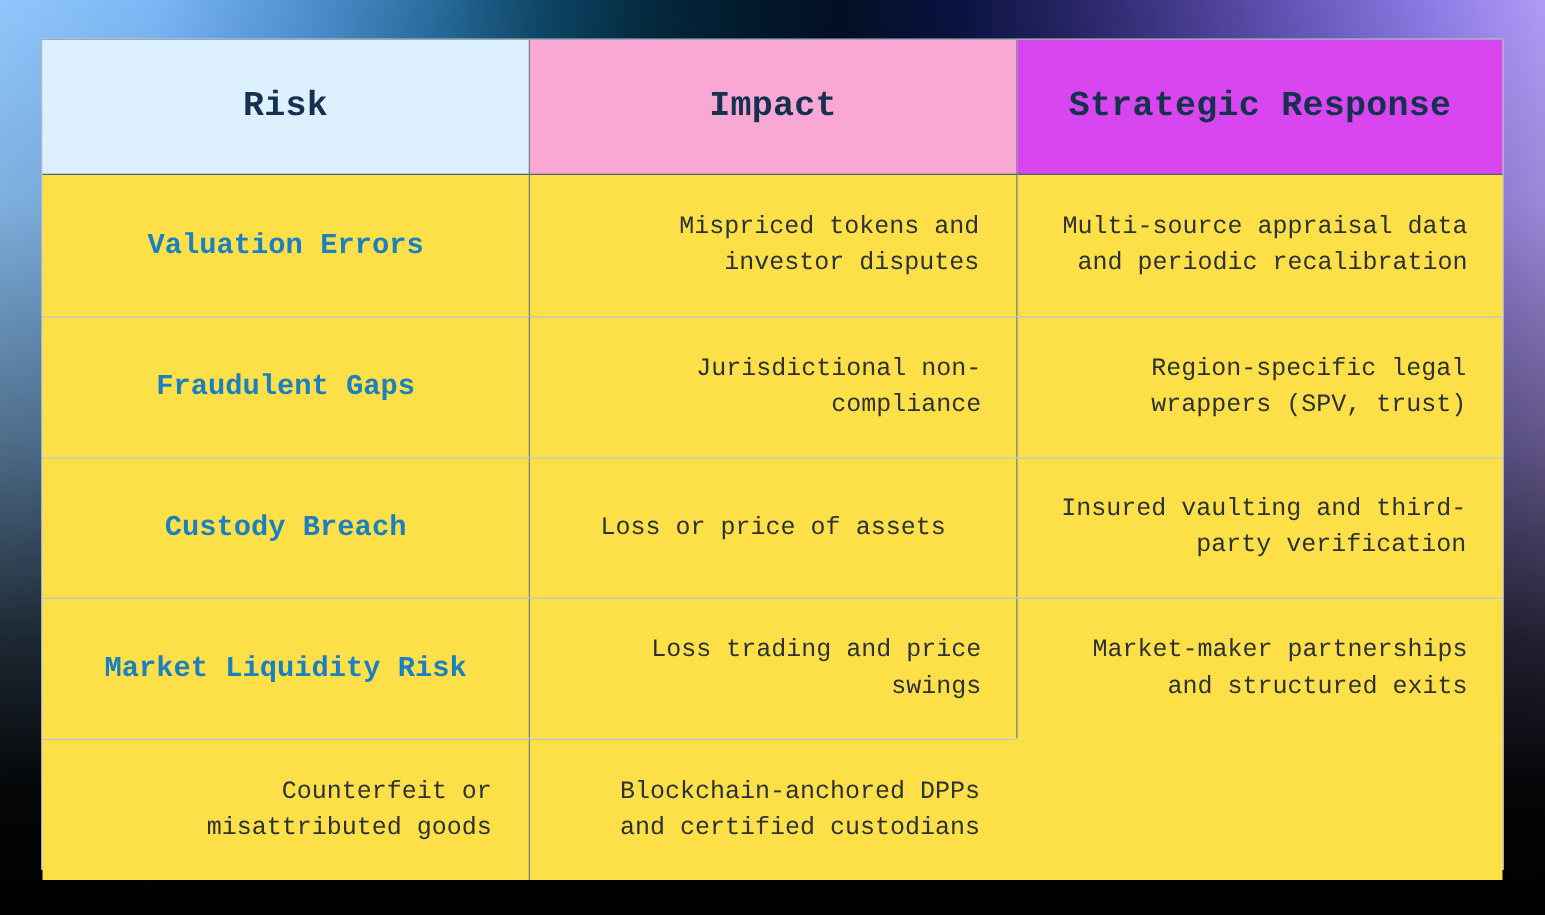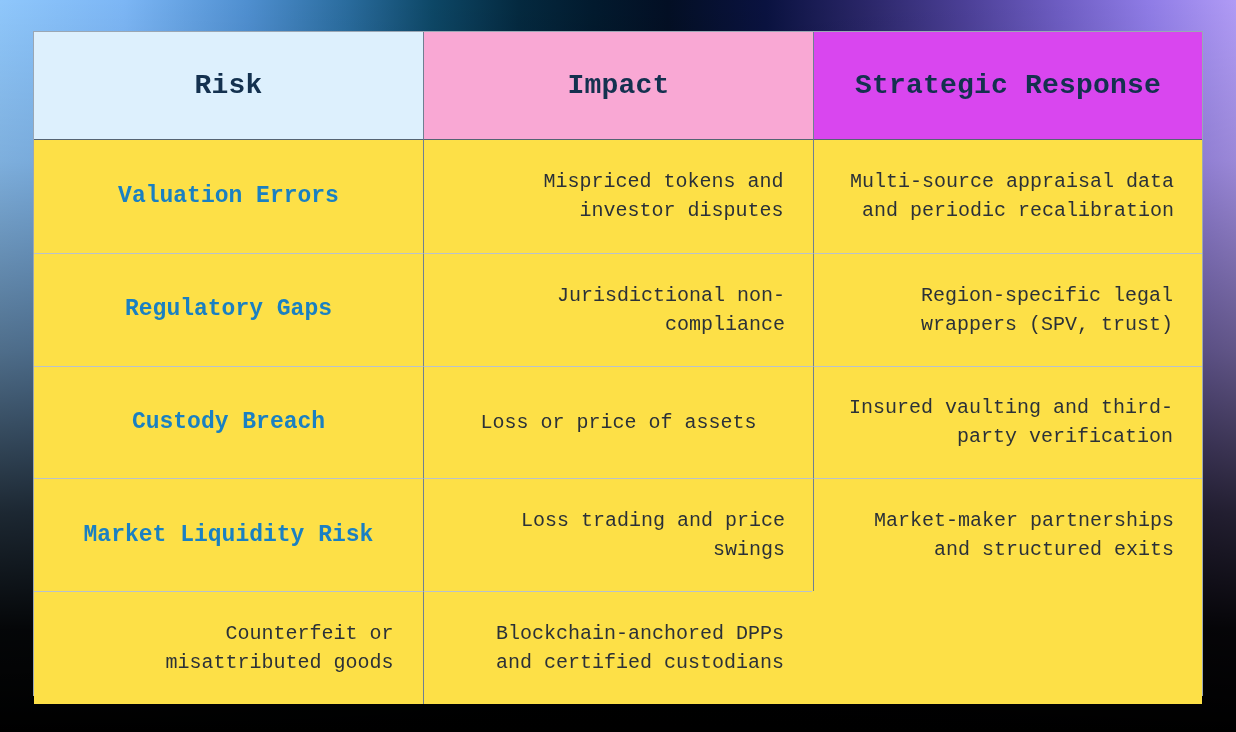--- a/index.html
+++ b/index.html
@@ -148,21 +148,21 @@
     <div class="tcell col-impact">
       <span class="cell-text">Mispriced tokens and investor disputes</span>
     </div>
     <div class="tcell col-response">
       <span class="cell-text wide">Multi-source appraisal data and periodic recalibration</span>
     </div>
   </div>
 
   <div class="trow body-row">
     <div class="tcell col-risk">
-      <span class="risk-text">Regulatory Gaps</span>
+      <span class="risk-text">Fraudulent Gaps</span>
     </div>
     <div class="tcell col-impact">
       <span class="cell-text wide">Jurisdictional non-compliance</span>
     </div>
     <div class="tcell col-response">
       <span class="cell-text">Region-specific legal wrappers (SPV, trust)</span>
     </div>
   </div>
 
   <div class="trow body-row">

